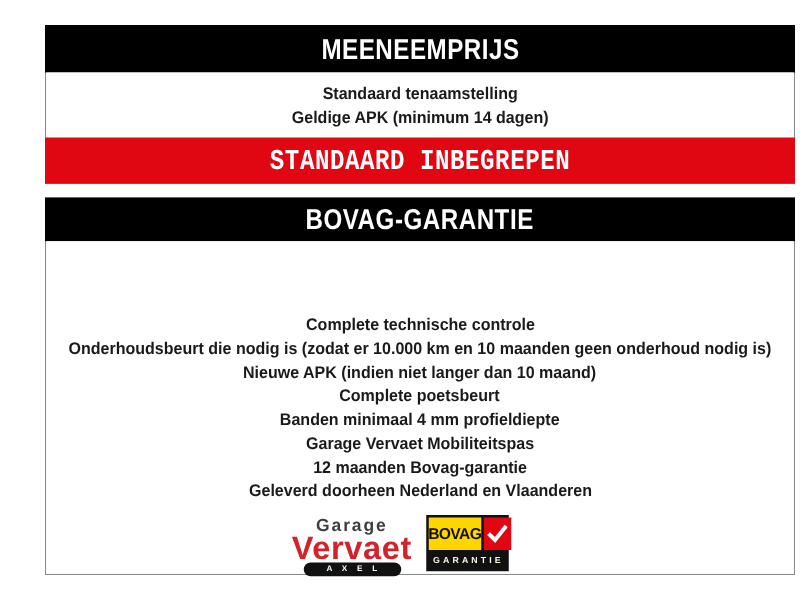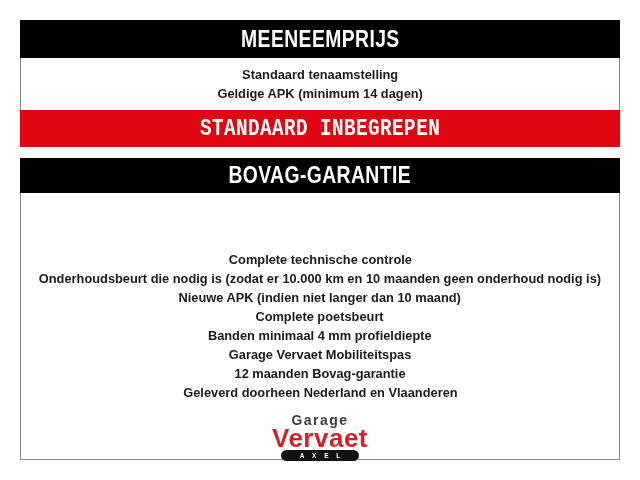--- a/index.html
+++ b/index.html
@@ -6,21 +6,21 @@
   html, body {
     margin: 0; padding: 0;
     width: 640px; height: 480px;
     background: #ffffff;
     font-family: "Liberation Sans", sans-serif;
     overflow: hidden;
     position: relative;
   }
   .card {
     position: absolute;
-    left: 20px;
+    left: 36px;
     width: 600px;
     border: 1px solid #8a8a8a;
     background: #ffffff;
     display: flex;
     flex-direction: column;
   }
   .card-1 { top: 20px;  height: 127px; }
   .card-2 { top: 158px; height: 302px; }
   .bar {
     width: calc(100% + 2px);
@@ -172,13 +172,24 @@
     <div class="body-line">Geleverd doorheen Nederland en Vlaanderen</div>
   </div>
 </section>
 
 <div class="logos-row">
   <div class="vervaet-logo">
     <div class="vervaet-line1">Garage</div>
     <div class="vervaet-line2">Vervaet</div>
     <div class="axel-pill">A X E L</div>
   </div>
+  <div class="bovag-logo">
+    <div class="bovag-top">
+      <div class="bovag-name">BOVAG</div>
+      <div class="bovag-check">
+        <svg width="17" height="17" viewBox="0 0 17 17" aria-hidden="true">
+          <polyline points="3,9 7,13 15,3" fill="none" stroke="#ffffff" stroke-width="3.2" stroke-linecap="square"></polyline>
+        </svg>
+      </div>
+    </div>
+    <div class="bovag-sub">GARANTIE</div>
+  </div>
 </div>
 
 </body></html>

